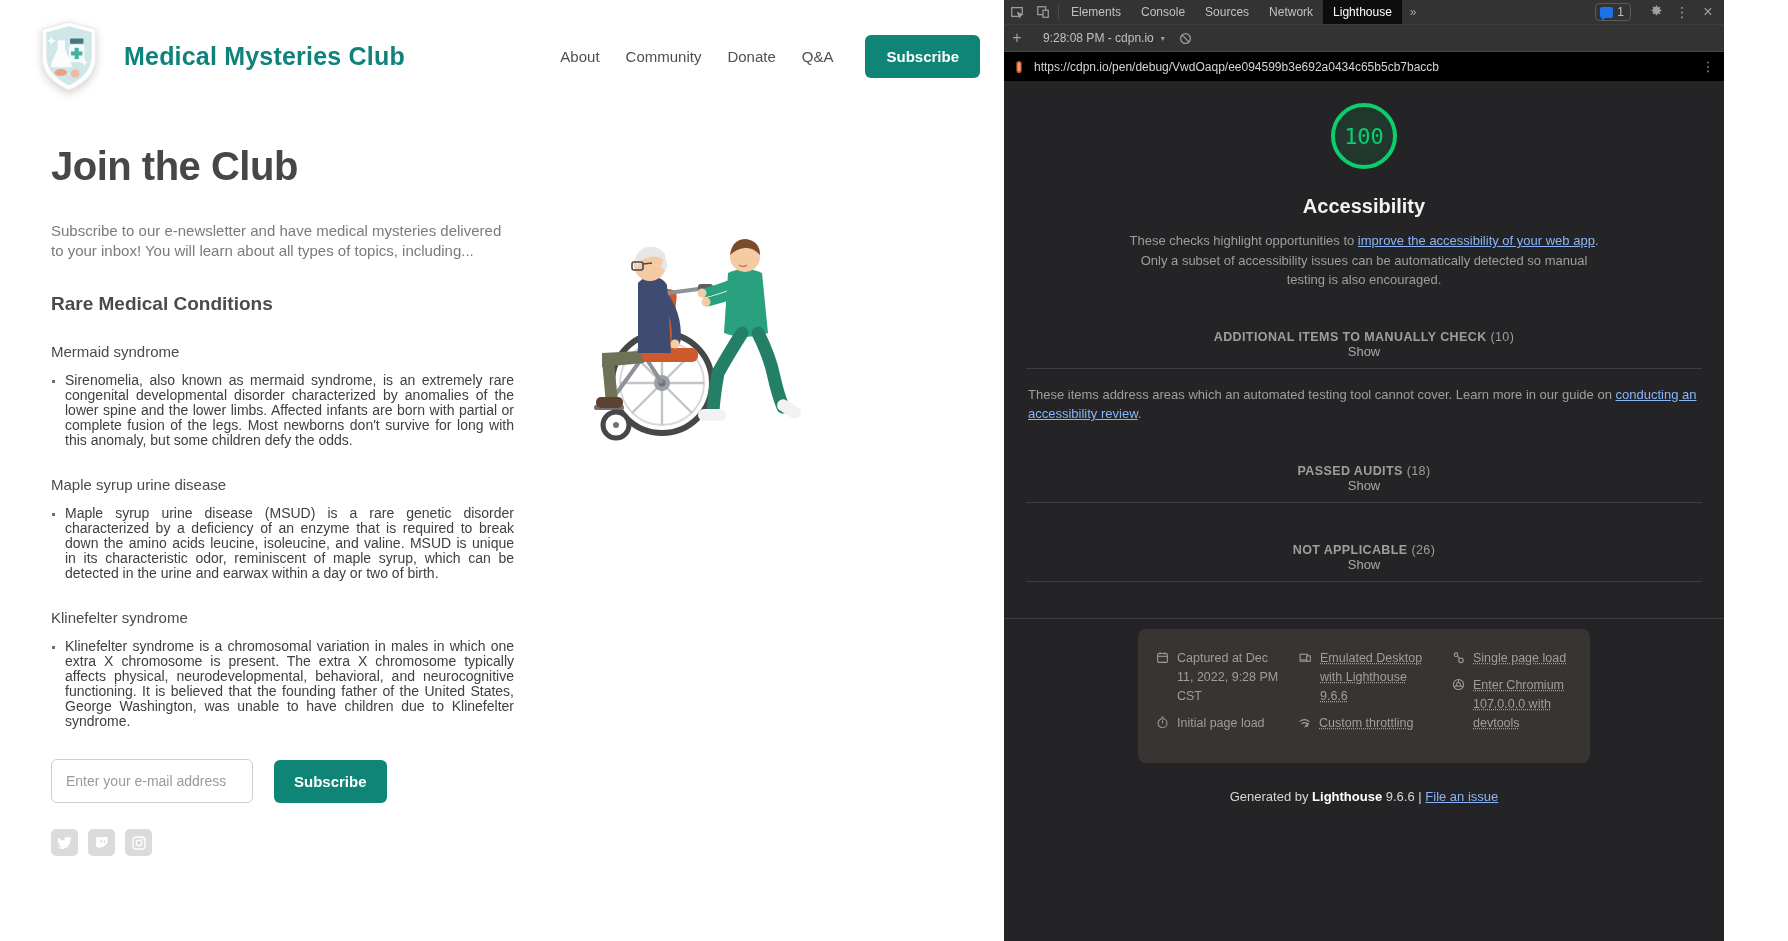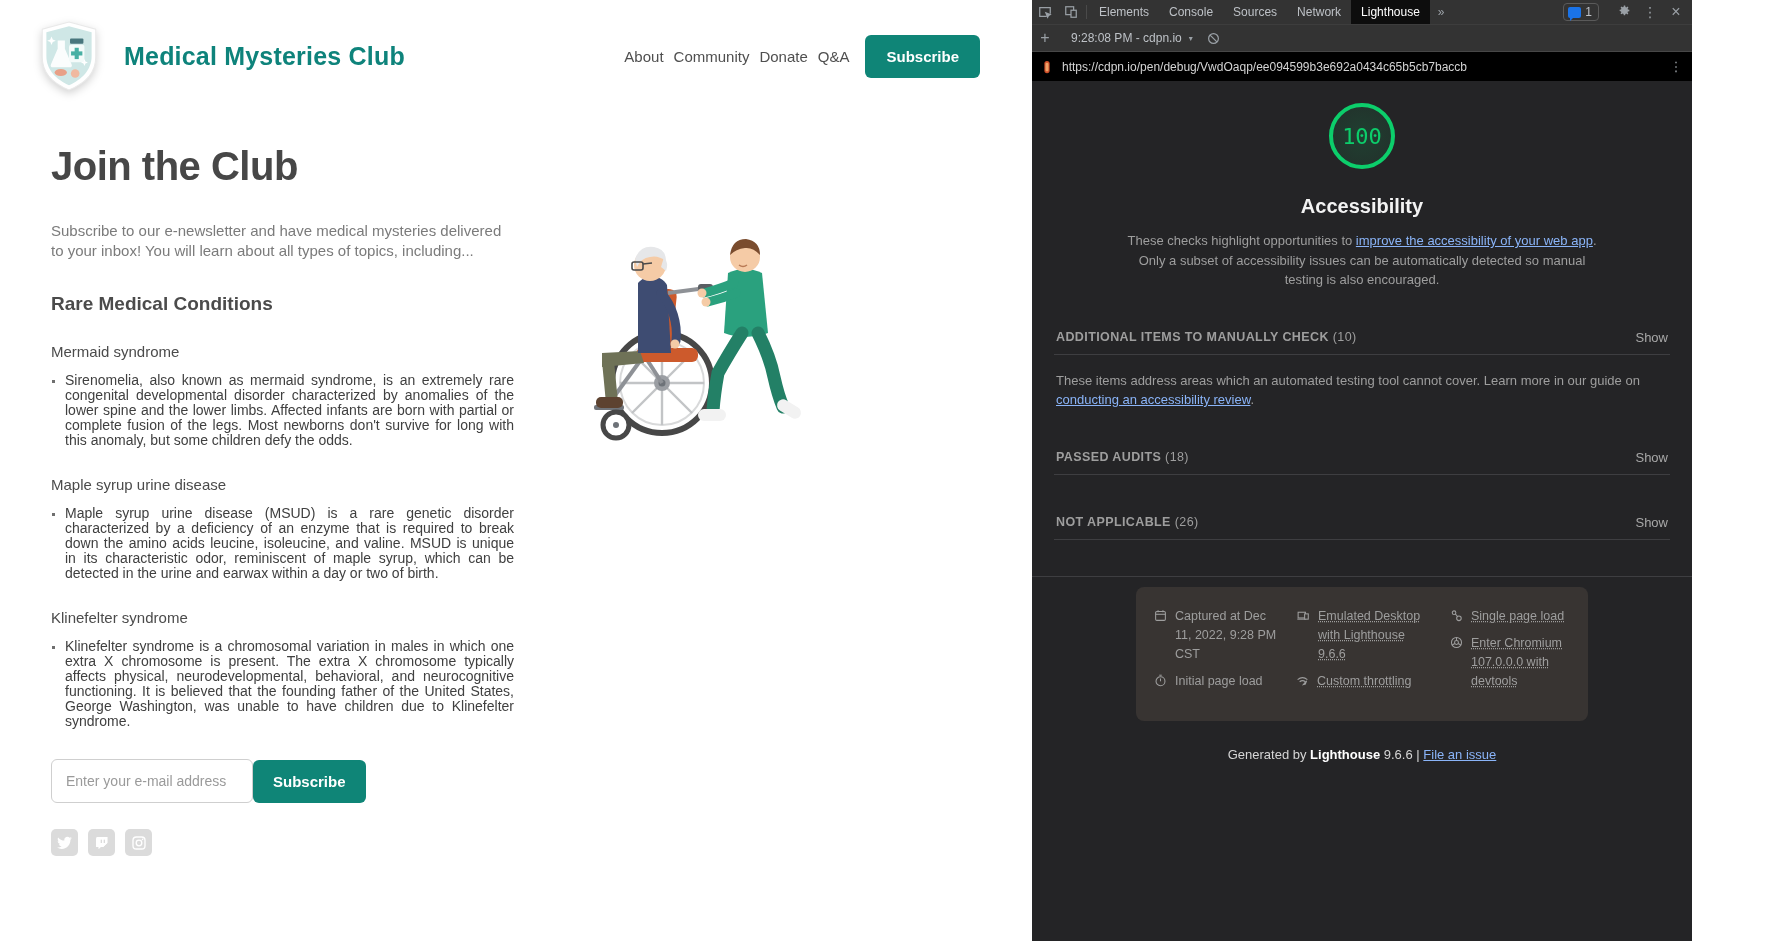--- a/index.html
+++ b/index.html
@@ -3,45 +3,45 @@
 <meta charset="utf-8">
 <style>
   * { margin:0; padding:0; box-sizing:border-box; }
   html,body { width:1788px; height:941px; overflow:hidden; font-family:"Liberation Sans", sans-serif; background:#fff; }
 
   
   .page { position:absolute; left:0; top:0; width:1060px; height:941px; background:#fff; overflow:hidden; }
   .site-header { display:flex; align-items:center; padding:20px 80px 0 36px; }
   .logo-wrap { width:66px; height:72px; flex:0 0 auto; filter:drop-shadow(0 3px 4px rgba(0,0,0,.18)); }
   .brand-title { margin-left:22px; font-size:25px; font-weight:bold; color:#0e837b; letter-spacing:.2px; }
-  .nav { margin-left:auto; display:flex; align-items:center; gap:10px; }
+  .nav { margin-left:auto; display:flex; align-items:center; gap:26px; }
   .nav a { text-decoration:none; color:#4f4f4f; font-size:15px; }
   .btn-teal { background:#0f8577; color:#fff; border:none; border-radius:6px; font-size:15px; font-weight:bold; cursor:pointer; font-family:"Liberation Sans",sans-serif; }
   .nav .btn-teal { padding:13px 21px; margin-left:6px; }
 
   .content { width:463px; margin-left:51px; }
   h1.hero { margin-top:52px; font-size:40px; font-weight:800; color:#474747; letter-spacing:-.5px; }
   .intro { margin-top:32px; font-size:15px; line-height:20px; color:#7b7b7b; }
   h2.rare { margin-top:32px; font-size:19px; font-weight:bold; color:#4b4b4b; }
   h3.cond { margin-top:28px; font-size:15px; font-weight:normal; color:#4b4b4b; }
   ul.cond-list { margin-top:13px; padding-left:14px; list-style:square outside; }
   ul.cond-list li { font-size:14px; line-height:15px; color:#404040; text-align:justify; }
   ul.cond-list li::marker { color:#6f6f6f; font-size:10px; }
 
-  .subscribe-form { margin-top:30px; display:flex; align-items:center; gap:0; }
+  .subscribe-form { margin-top:30px; display:flex; align-items:center; gap:21px; }
   .email-input { width:202px; height:44px; border:1px solid #cfcfcf; border-radius:6px; padding:0 14px; font-size:14px; color:#555; font-family:"Liberation Sans",sans-serif; }
   .email-input::placeholder { color:#9a9a9a; }
   .subscribe-form .btn-teal { height:43px; padding:0 20px; }
   .socials { margin-top:26px; margin-left:51px; display:flex; gap:10px; }
   .soc { width:27px; height:27px; border-radius:5px; background:#dbdbdb; display:flex; align-items:center; justify-content:center; cursor:pointer; }
 
   .illustration { position:absolute; left:540px; top:205px; width:265px; height:240px; }
 
   
-  .devtools { position:absolute; left:1032px; top:0; width:660px; height:941px; background:#1e1f22; color:#bdc1c6; }
+  .devtools { position:absolute; left:1004px; top:0; width:720px; height:941px; background:#1e1f22; color:#bdc1c6; }
   .dt-tabbar { height:25px; background:#333; display:flex; align-items:stretch; font-size:12px; border-bottom:1px solid #3d3d3d; }
   .dt-tabbar .icon-btn { display:flex; align-items:center; justify-content:center; width:26px; color:#9aa0a6; cursor:pointer; }
   .vsep { width:1px; background:#4a4a4a; margin:5px 2px; }
   .dt-tab { display:flex; align-items:center; padding:0 10px; color:#bdc1c6; cursor:pointer; white-space:nowrap; }
   .dt-tab.active { background:#0d0d0d; color:#fff; }
   .overflow-chev { display:flex; align-items:center; padding:0 8px; color:#9aa0a6; cursor:pointer; }
   .dt-tab-right { margin-left:auto; display:flex; align-items:center; gap:2px; padding-right:4px; }
   .issues-badge { display:flex; align-items:center; gap:4px; border:1px solid #5a5a5a; border-radius:4px; padding:1px 6px 1px 4px; margin-right:4px; cursor:pointer; }
   .issues-badge .bubble { width:13px; height:11px; background:#1a73e8; border-radius:2px; position:relative; }
   .issues-badge .bubble:after { content:""; position:absolute; left:2px; bottom:-3px; border:3px solid transparent; border-top-color:#1a73e8; border-left-color:#1a73e8; }
@@ -58,21 +58,21 @@
   .url-kebab { color:#9aa0a6; font-size:13px; width:20px; text-align:center; cursor:pointer; }
 
   .dt-report { position:absolute; top:81px; bottom:0; left:0; right:0; background:#242426; overflow:hidden; }
   .gauge { width:66px; height:66px; margin:22px auto 0; border:4px solid #0cce6b; border-radius:50%; background:radial-gradient(rgba(12,206,107,.16), rgba(12,206,107,.07)); display:flex; align-items:center; justify-content:center; }
   .gauge span { font-family:"DejaVu Sans Mono", monospace; font-size:22px; color:#0cce6b; }
   .lh-category { text-align:center; margin-top:26px; font-size:20px; font-weight:bold; color:#f3f3f3; }
   .lh-desc { width:476px; margin:13px auto 0; text-align:center; font-size:13px; line-height:19.5px; color:#9e9e9e; }
   a.lh-link { color:#8ab4f8; text-decoration:underline; cursor:pointer; }
 
   .lh-sections { margin-top:30px; padding:0 22px; }
-  .sec-row { display:flex; align-items:center; justify-content:space-between; padding:10px 2px 9px; }
+  .sec-row { display:flex; align-items:center; justify-content:space-between; padding:10px 2px 9px;flex-direction:column; }
   .sec-title { font-size:12.5px; font-weight:bold; letter-spacing:.4px; color:#9e9e9e; }
   .sec-count { font-weight:normal; color:#9e9e9e; }
   .sec-show { font-size:13px; color:#a8a8a8; cursor:pointer; }
   .sec-div { border-bottom:1px solid #3e3e41; }
   .manual-note { font-size:13px; line-height:19.5px; color:#9e9e9e; margin:16px 2px 30px; }
   .sec-gap { height:30px; }
 
   .lh-footer { border-top:1px solid #3e3e41; margin-top:36px; padding-top:10px; }
   .meta-box { width:452px; margin:0 auto; background:#383432; border-radius:8px; padding:20px 18px 22px; display:grid; grid-template-columns:1.05fr 1.15fr 1fr; column-gap:16px; }
   .meta-item { display:flex; gap:8px; font-size:12.5px; line-height:19px; color:#9e9e9e; margin-bottom:8px; }

